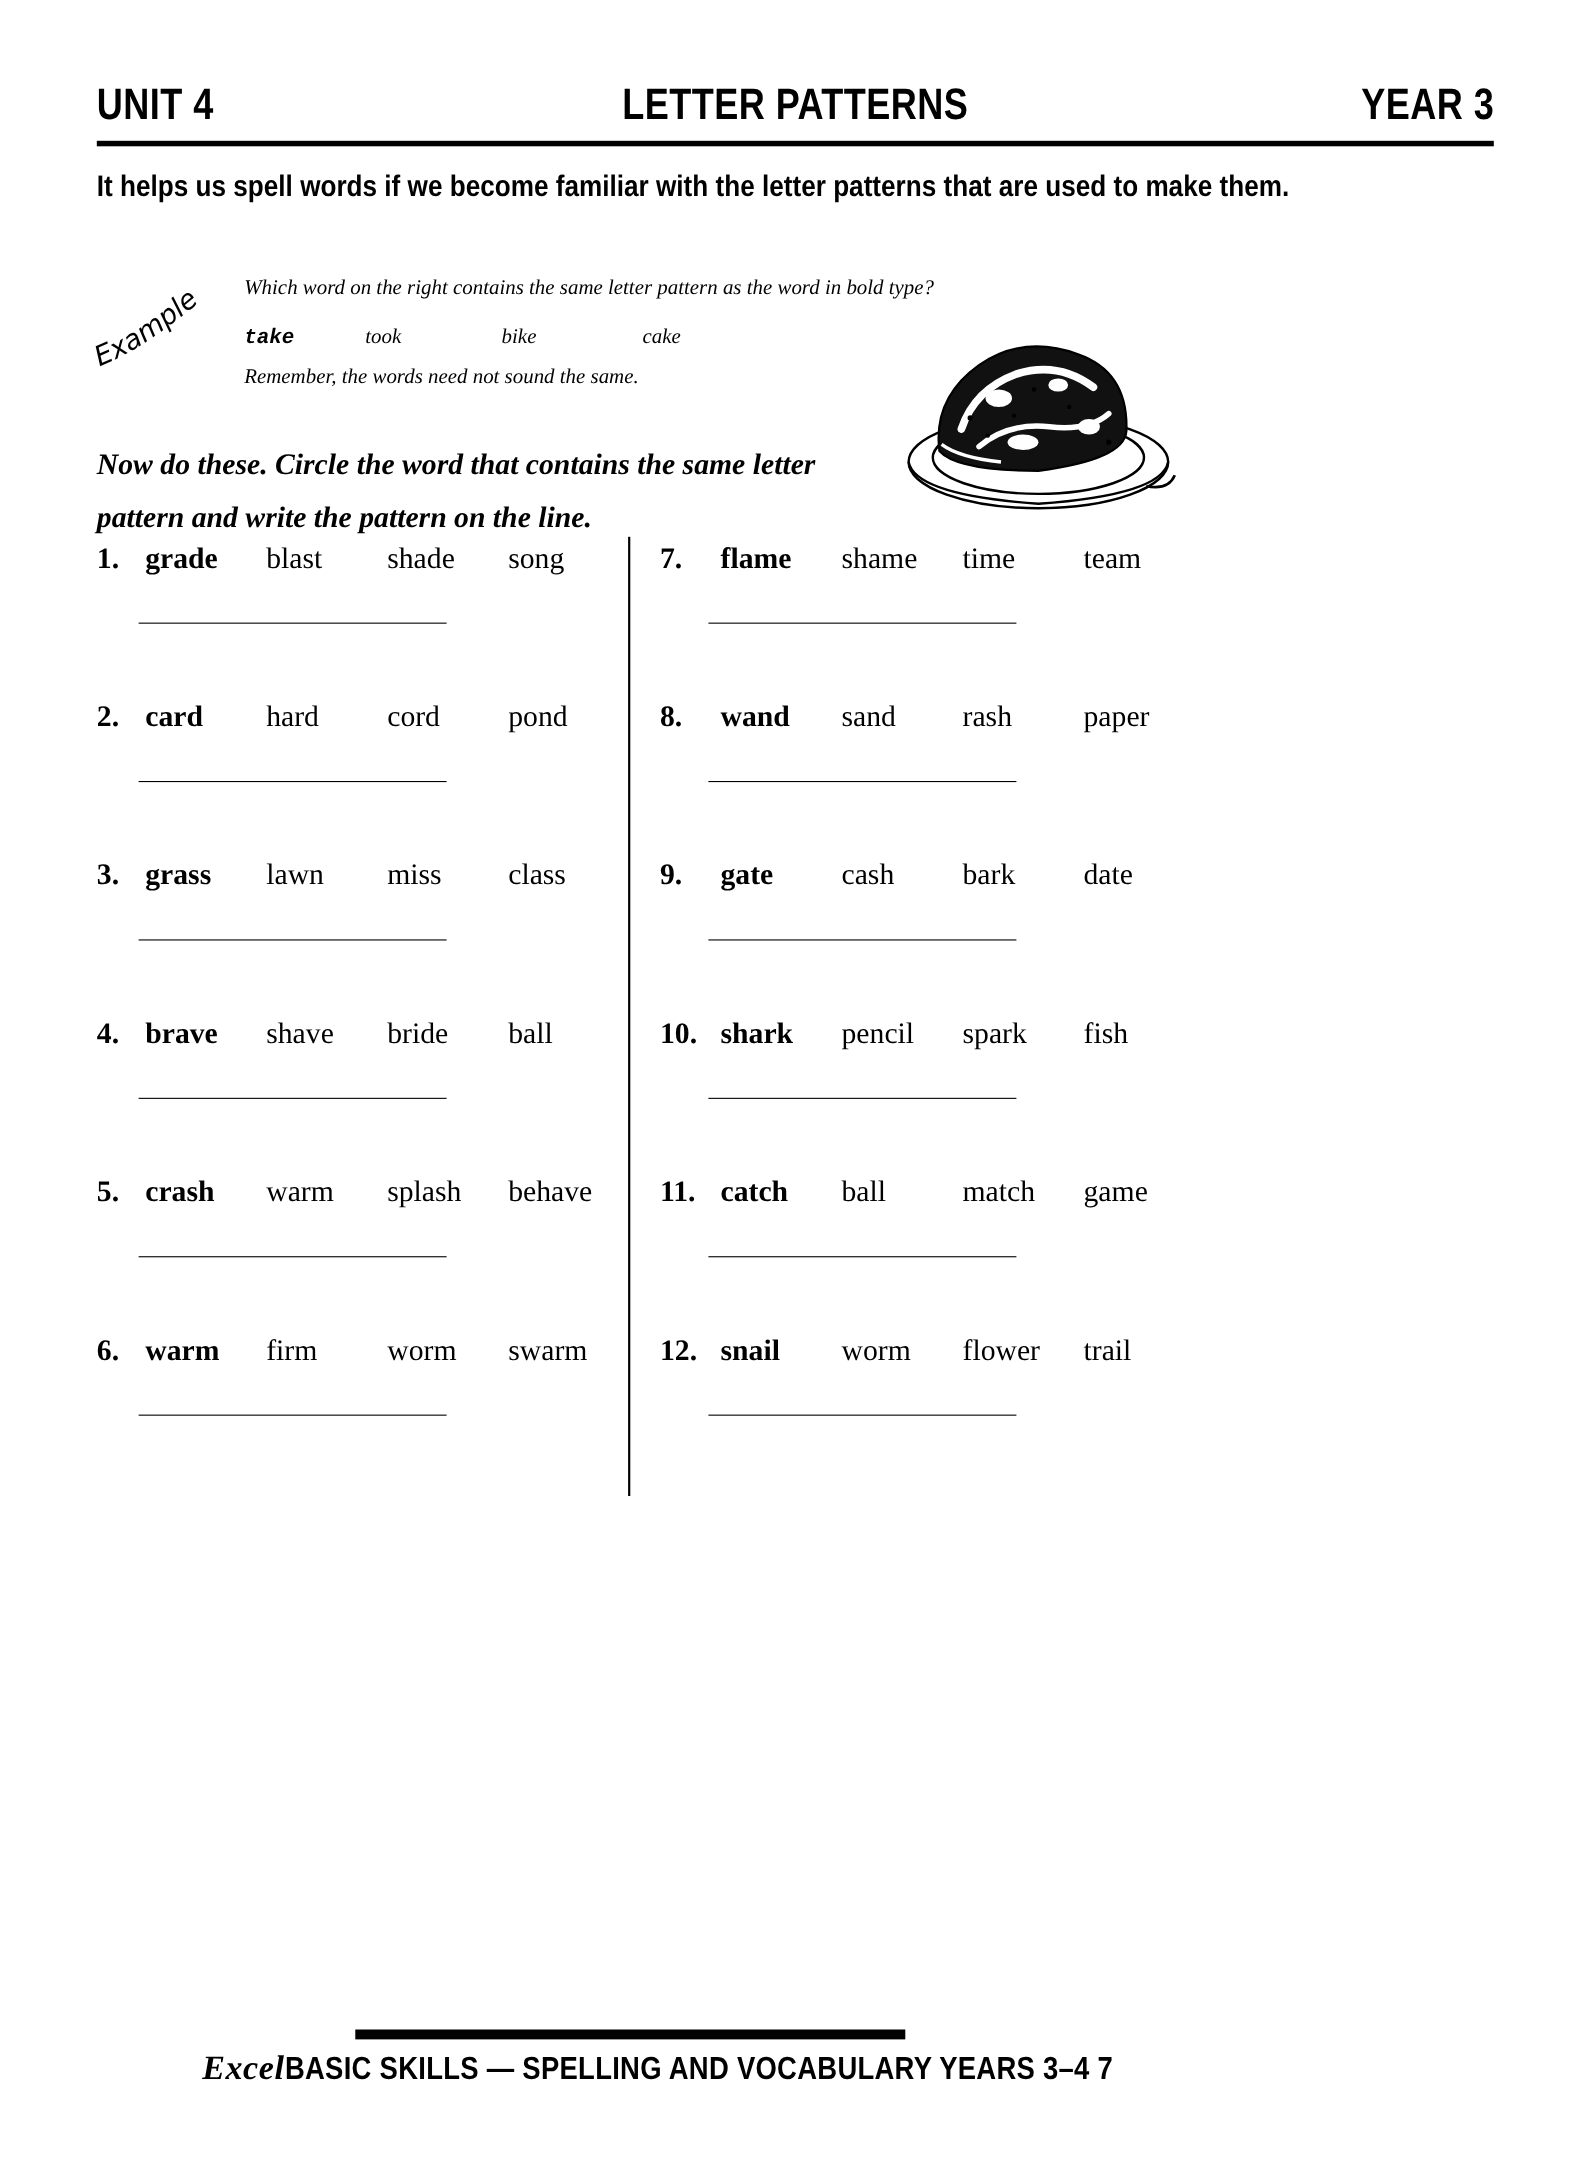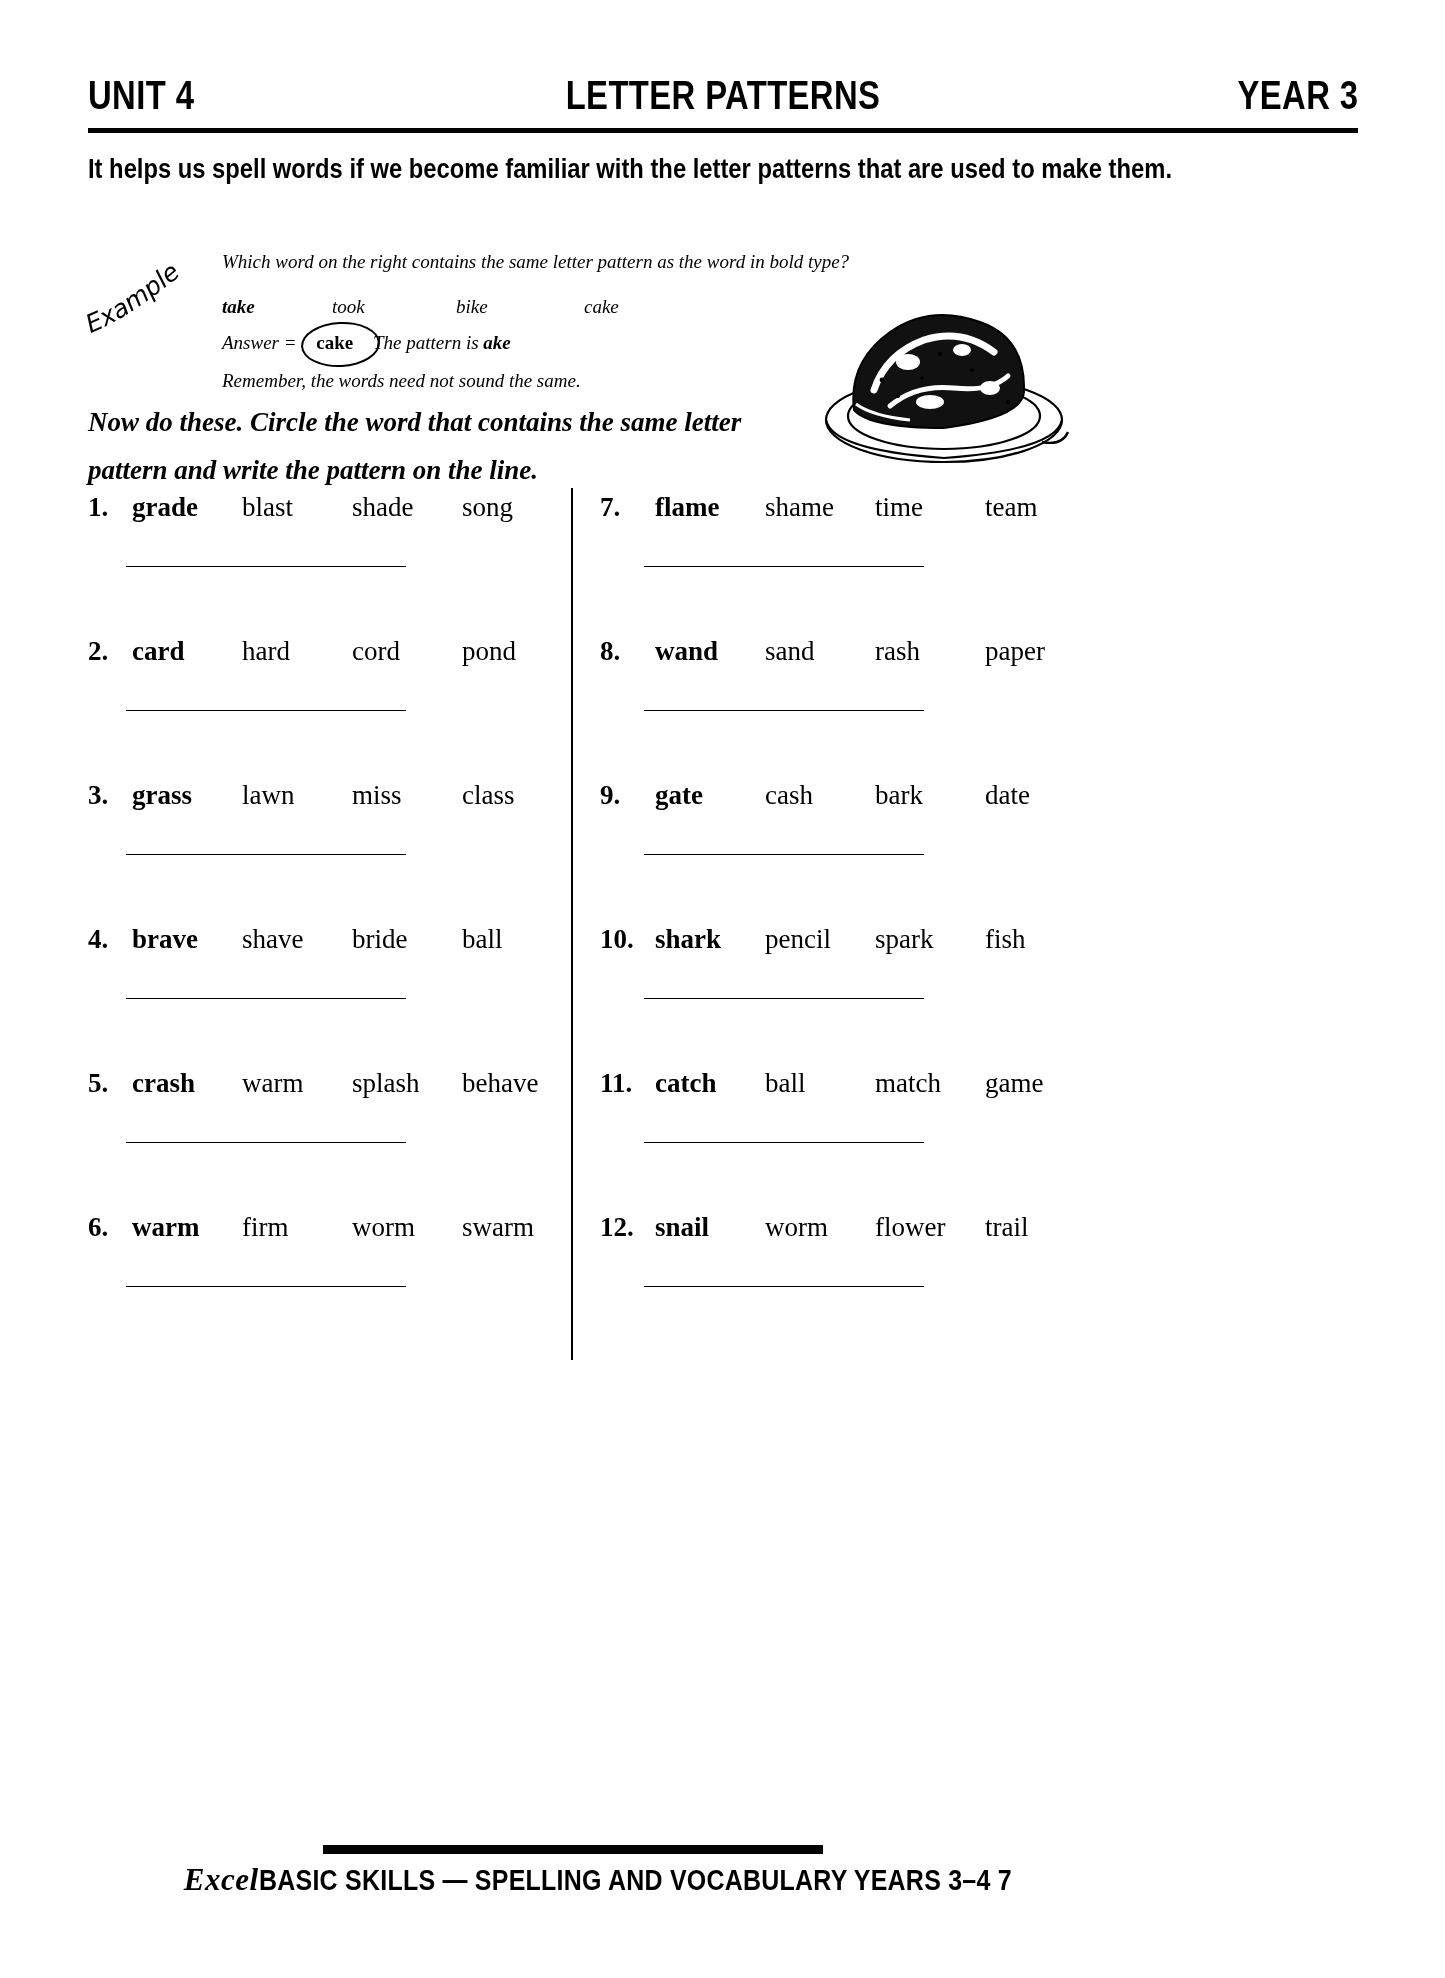--- a/index.html
+++ b/index.html
@@ -89,21 +89,21 @@
     line-height: 32px;
   }
   .ex-line { white-space: nowrap; margin-bottom: 3px; }
   .ex-words {
     position: relative;
     display: block;
     white-space: nowrap;
     margin-top: 2px;
   }
   .ex-words span { display: inline-block; }
-  .ex-w1 { width: 110px; font-weight: bold; font-style: italic; }
+  .ex-w1 { width: 110px; font-weight: bold; font-style: italic; font-family: Liberation Mono, monospace; }
   .ex-w2 { width: 124px; }
   .ex-w3 { width: 128px; margin-top: 10px; }
   .ex-w4 { }
   .ex-answer { white-space: nowrap; margin-top: 3px; position: relative; }
   .circled {
     position: relative;
     display: inline-block;
     font-weight: bold;
     font-style: normal;
     font-family: "Liberation Serif", serif;
@@ -255,26 +255,20 @@
         <textPath href="#arcPath" startOffset="2%">Example</textPath>
       </text>
     </svg>
   </div>
 
   <div class="example-body">
     <div class="ex-line">Which word on the right contains the same letter pattern as the word in bold type?</div>
     <div class="ex-words">
       <span class="ex-w1">take</span><span class="ex-w2">took</span><span class="ex-w3">bike</span><span class="ex-w4">cake</span>
     </div>
-    <div class="ex-answer">
-      <span>Answer =</span>
-      <span class="circled">cake</span>
-      <span>The pattern is</span>
-      <b>ake</b>
-    </div>
     <div class="ex-remember">Remember, the words need not sound the same.</div>
   </div>
 
   <div class="cake-art">
     <svg width="260" height="185" viewBox="0 0 260 185" xmlns="http://www.w3.org/2000/svg">
       <g fill="none" stroke="#000" stroke-width="2.2">
 
         <ellipse cx="132" cy="128" rx="118" ry="42"></ellipse>
         <path d="M14,128 Q20,158 132,166 Q244,158 250,128"></path>
         <ellipse cx="132" cy="124" rx="96" ry="33"></ellipse>

